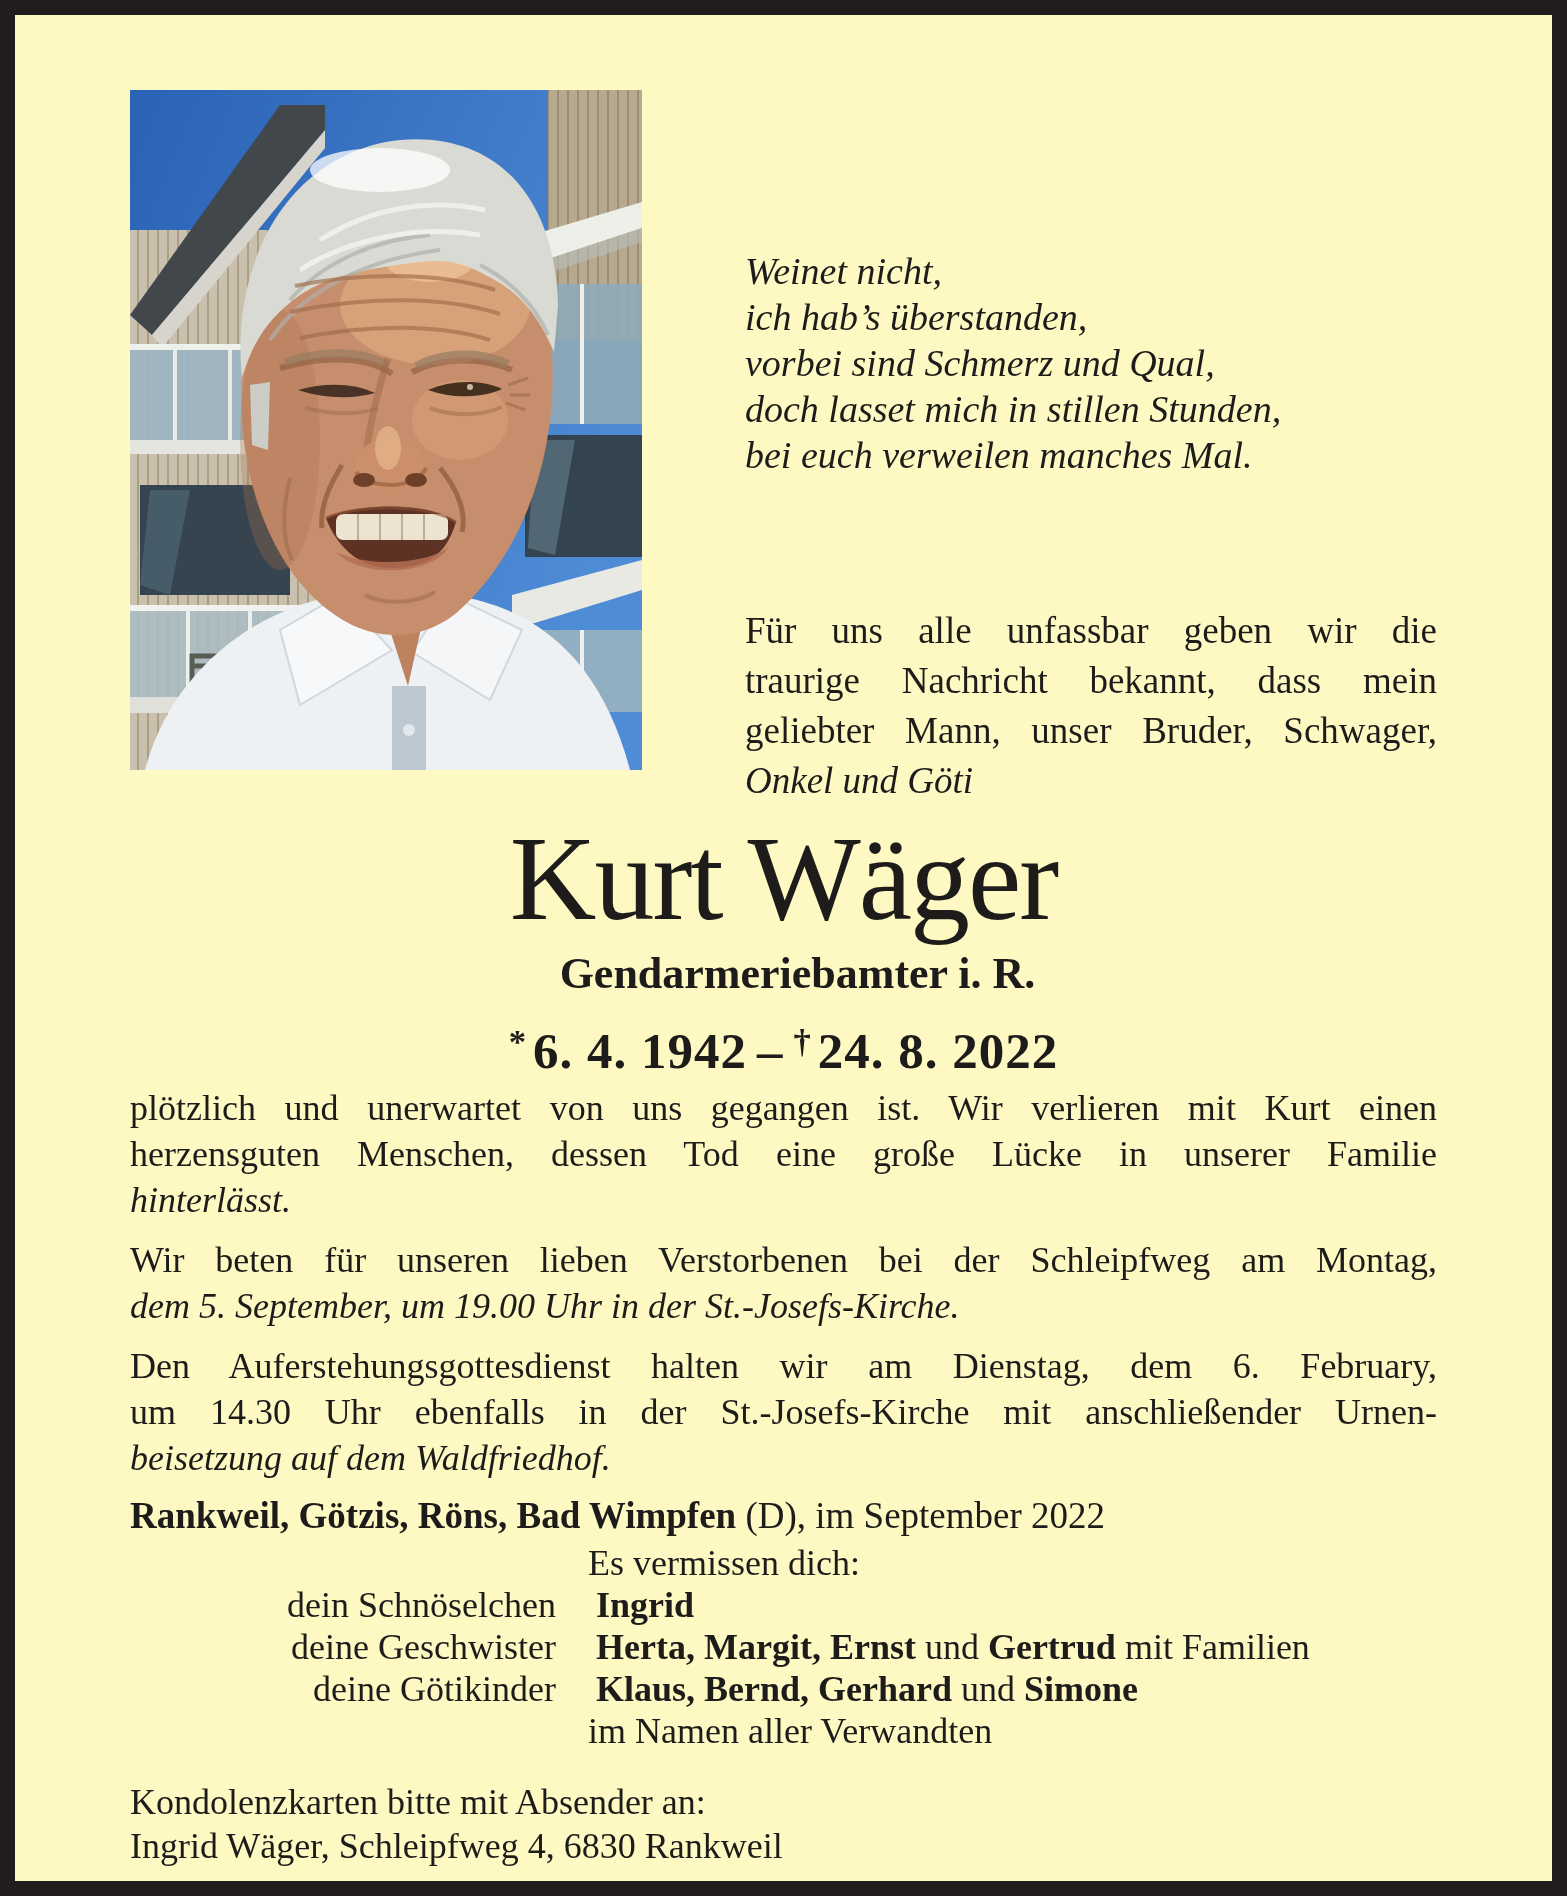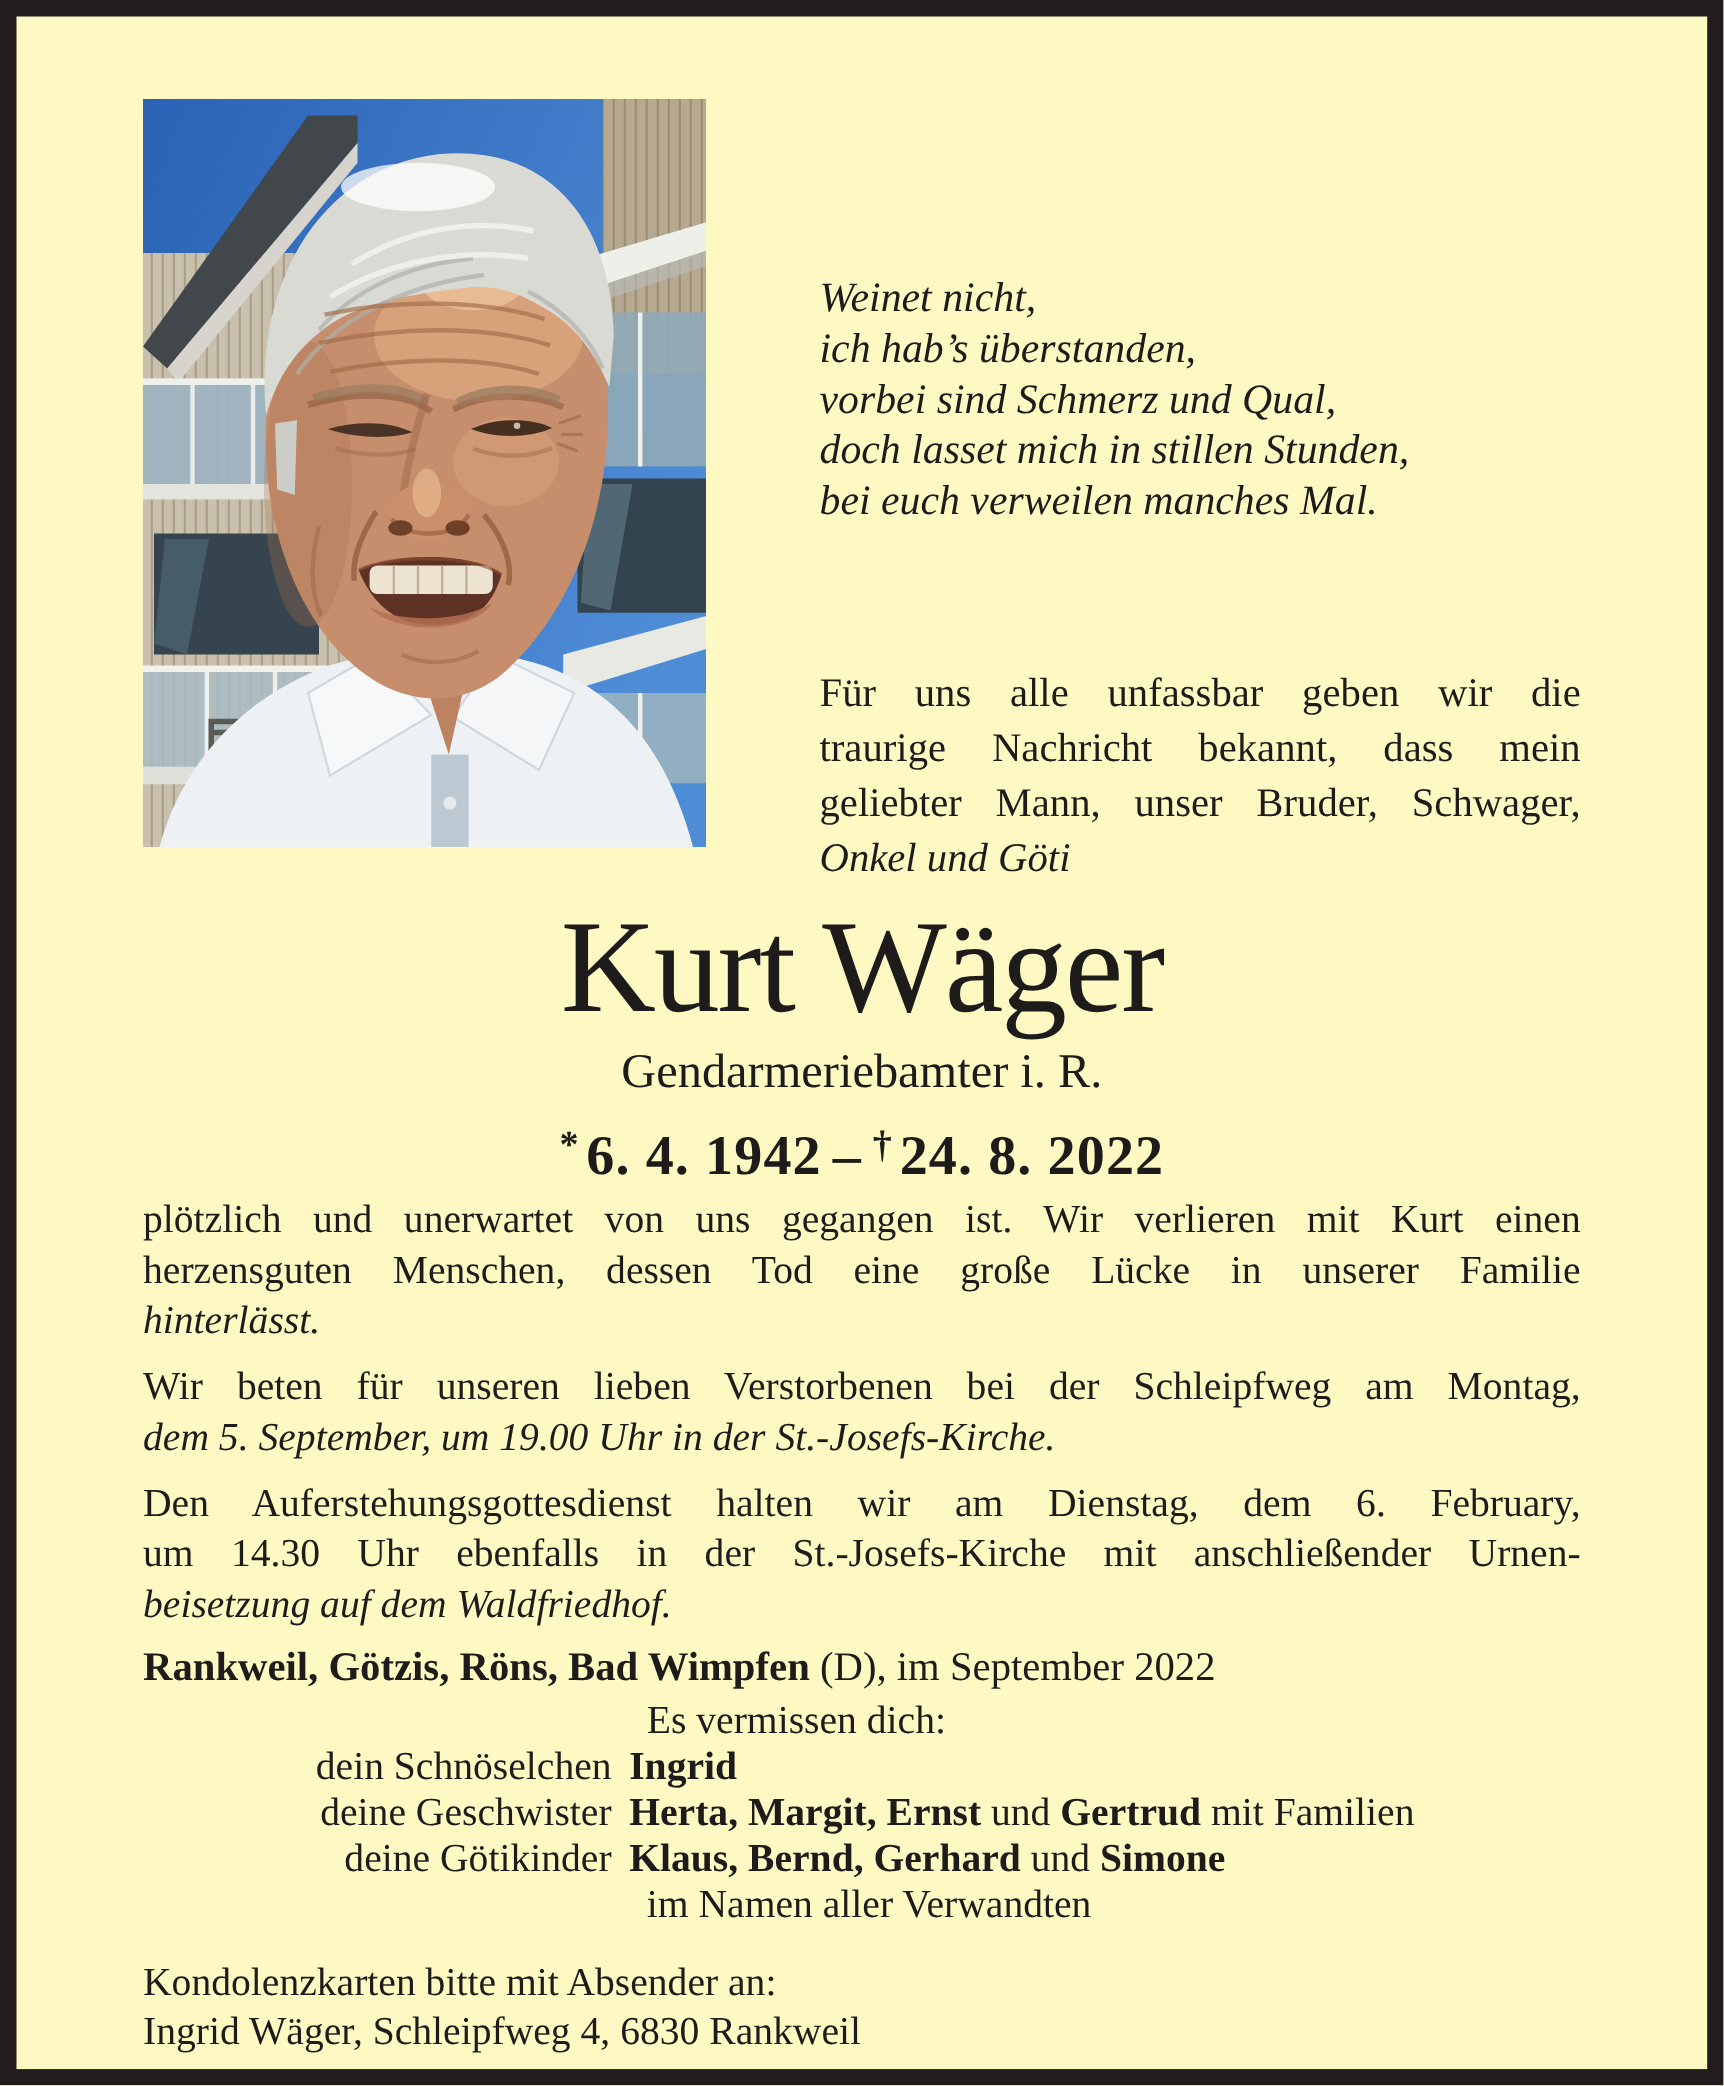--- a/index.html
+++ b/index.html
@@ -19,38 +19,38 @@
   .poem{left:745px;top:248px;width:700px;font-size:38px;line-height:46px;font-style:italic;}
   .no-just .tline{text-align:left;text-align-last:left;}
 
   .intro{left:745px;top:606px;width:692px;font-size:37px;line-height:50px;}
 
   .tline{text-align:justify;text-align-last:justify;}
   .tline.tlast{text-align-last:left;font-style:italic;}
 
   .deceased-name{left:130px;top:812px;width:1307px;text-align:center;
     font-size:120px;line-height:1.12;letter-spacing:-2px;font-weight:normal;}
-  .deceased-title{left:130px;top:948px;width:1307px;text-align:center;
-    font-size:44px;font-weight:normal;}
+  .deceased-title{left:144px;top:948px;width:1307px;text-align:center;
+    font-size:44px;font-weight:bold;}
   .dates{left:130px;top:1022px;width:1307px;text-align:center;
     font-size:51px;font-weight:bold;letter-spacing:1px;}
   .dates .sym{font-size:68%;position:relative;top:-0.42em;padding-right:6px;}
   .dates .sep{padding:0 10px;}
 
   .bodypara{left:130px;width:1307px;font-size:36px;line-height:46px;}
   .p1{top:1085px;}
   .p2{top:1237px;}
   .p3{top:1343px;}
 
   .location{left:130px;top:1494px;width:1307px;font-size:37px;}
   .b{font-weight:bold;}
 
   .mourning{left:130px;top:1542px;width:1307px;font-size:36px;line-height:42px;}
   .m-indent{margin-left:458px;}
-  .m-row{display:flex;}
+  .m-row{display:flex;gap:24px;}
   .m-label{width:426px;text-align:right;flex:0 0 auto;}
   .m-value{margin-left:16px;}
 
   .condolence{left:130px;top:1780px;width:1307px;font-size:36px;line-height:44px;}
 </style>
 </head>
 <body>
 
 <div class="page">
   <div class="frame"></div>

